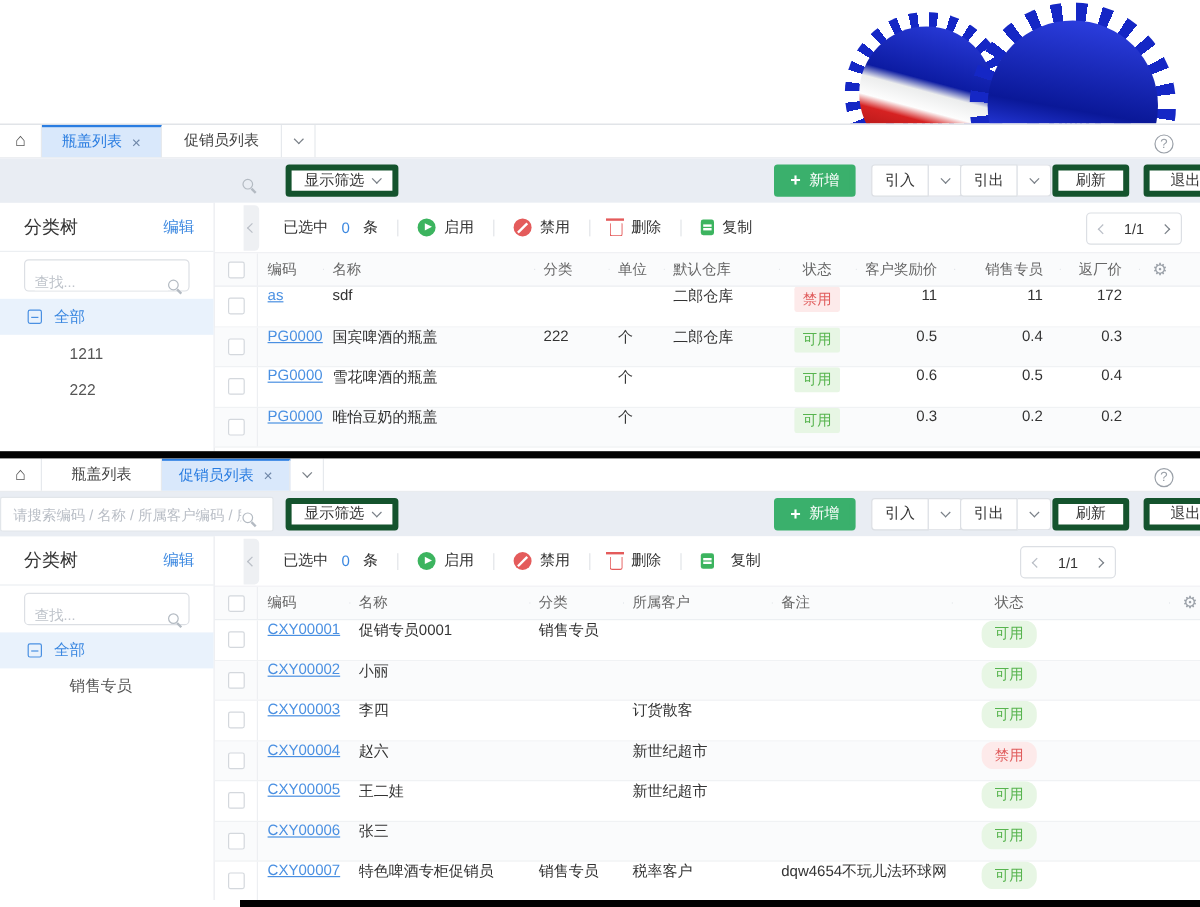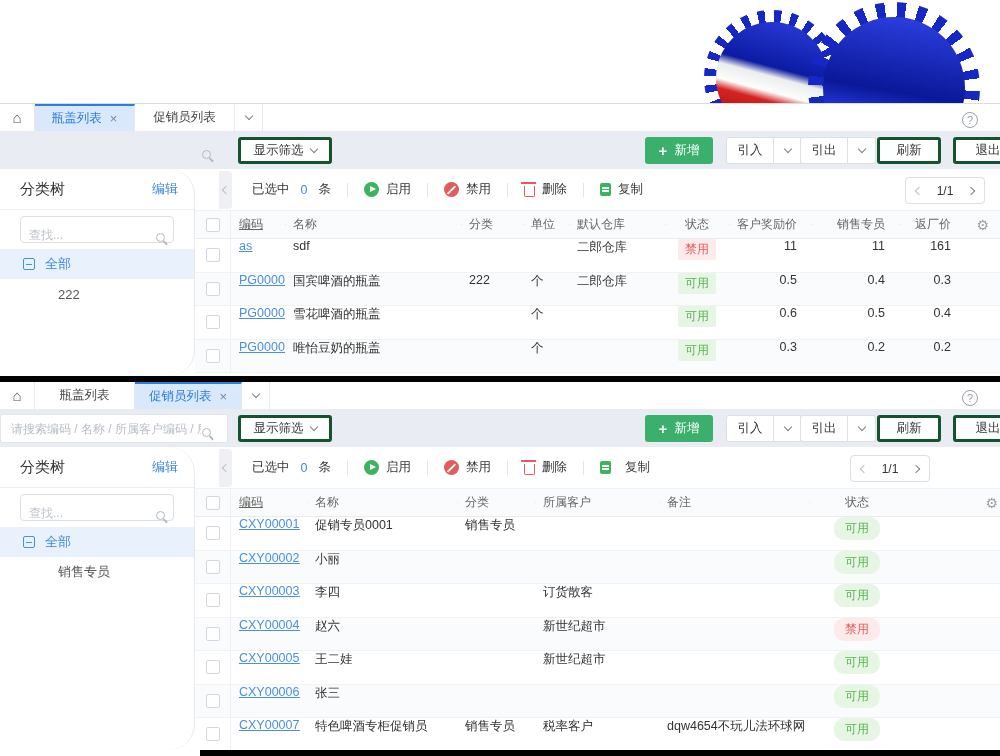--- a/index.html
+++ b/index.html
@@ -35,40 +35,40 @@
   .tab-chev { width:28px; display:flex; align-items:center; justify-content:center; border-right:1px solid #e6e9ed; }
   .help { position:absolute; right:22px; top:6px; }
   .icon-q { width:16px; height:16px; border:1px solid #9aa0a8; border-radius:50%; color:#9aa0a8; font-size:11px; text-align:center; line-height:14px; display:inline-block; }
 
   .searchrow { height:37px; background:#e9edf3; position:relative; }
   .search-input { position:absolute; left:0; top:4px; width:228px; height:29px; background:#fff; border:1px solid #e2e6ea; border-radius:2px; font-size:12px; color:#333; padding:0 26px 0 10px; outline:none; }
   .search-input::placeholder { color:#b9bec6; }
   .search-mag { position:absolute; left:202px; top:13px; }
   .mag { display:inline-block; width:9px; height:9px; border:1.5px solid #b3bac2; border-radius:50%; position:relative; }
   .mag::after { content:''; position:absolute; width:5px; height:1.5px; background:#b3bac2; transform:rotate(45deg); right:-4px; bottom:-2px; }
-  .btn { position:absolute; top:5px; height:27px; background:#fff; border:3px solid #14532d; border-radius:3px; font-size:12.5px; color:#333; display:flex; align-items:center; justify-content:center; gap:7px; }
+  .btn { position:absolute; top:5px; height:27px; background:#fff; border:5px solid #14532d; border-radius:3px; font-size:12.5px; color:#333; display:flex; align-items:center; justify-content:center; gap:7px; }
   .btn-filter { left:238px; width:94px; }
   .btn-green { background:#3ab06c; border-color:#3ab06c; color:#fff; }
   .btn-add { left:645px; width:68px; }
   .btn-add .plus { font-size:15px; font-weight:bold; margin-top:-1px; }
   .grp-import { left:726px; } .grp-export { left:800px; }
   .btn-grp { position:absolute; top:5px; height:27px; display:flex; }
   .btn-grp .main { width:48px; background:#fff; border:1px solid #dcdfe4; border-radius:3px 0 0 3px; font-size:12.5px; color:#333; display:flex; align-items:center; justify-content:center; }
   .btn-grp .arrow { width:28px; background:#fff; border:1px solid #dcdfe4; border-left:none; border-radius:0 3px 3px 0; display:flex; align-items:center; justify-content:center; }
   .btn-refresh { left:877px; width:64px; }
   .btn-exit { left:953px; width:70px; }
 
   .chev { display:inline-block; width:6px; height:6px; border-right:1.5px solid #7a8088; border-bottom:1.5px solid #7a8088; }
   .chev.down { transform:rotate(45deg); margin-top:-3px; }
   .chev.left { transform:rotate(135deg); }
   .chev.right { transform:rotate(-45deg); }
   .chev.lite { border-color:#b9bec6; }
 
   .pbody { display:flex; height:calc(100% - 65px); }
-  .sidebar { width:195px; border-right:1px solid #e6e9ed; background:#fff; flex:none;border-radius:26px; }
+  .sidebar { width:179px; border-right:1px solid #e6e9ed; background:#fff; flex:none; }
   .sb-head { height:41px; display:flex; align-items:center; justify-content:space-between; padding:0 16px 0 20px; border-bottom:1px solid #eceff2; }
   .sb-title { font-size:15px; color:#333; }
   .sb-edit { font-size:13px; color:#3a87e0;margin-left:32px; }
   .sb-search { margin:6px 20px 6px 20px; height:27px; border:1px solid #dcdfe4; border-radius:4px; background:#fff; display:flex; align-items:flex-end; padding:0 8px; }
   .sb-search input { border:none; outline:none; flex:1; font-size:12px; color:#333; min-width:0; }
   .sb-search input::placeholder { color:#bfc4cb; }
   .tree-root { height:30px; display:flex; align-items:center; gap:10px; padding-left:23px; background:#e9f2fc; color:#3a87e0; font-size:13px; }
   .minus-sq { width:12px; height:12px; border:1px solid #4a90e2; border-radius:2px; position:relative; flex:none; }
   .minus-sq::after { content:''; position:absolute; left:2px; right:2px; top:5px; height:1px; background:#4a90e2; }
   .tree-item { height:30px; display:flex; align-items:center; padding-left:58px; font-size:13px; color:#555; }
@@ -95,21 +95,21 @@
   .icon-gridview { width:5px; height:5px; background:#9aa0a8; box-shadow:7px 0 #9aa0a8, 0 7px #9aa0a8, 7px 7px #9aa0a8; margin-right:7px; margin-bottom:7px; }
 
   .thead { height:28px; background:#fafbfc; display:flex; align-items:center; border-bottom:1px solid #e9ecef; font-size:12px; color:#666; }
   .th { padding:0 8px; position:relative; white-space:nowrap; overflow:hidden; }
   .th + .th::before { content:''; position:absolute; left:0; top:8px; bottom:8px; width:1px; background:#e2e5e9; }
   .tr { height:33.5px; display:flex; align-items:flex-start; font-size:12.5px; color:#333; border-bottom:1px solid #f0f2f4; }
   .tr.alt { background:#fafbfc; }
   .td { padding:0 8px; white-space:nowrap; overflow:hidden; }
   .c-check { width:36px; flex:none; display:flex; align-items:center; justify-content:center; align-self:stretch; border-right:1px solid #edeff2; }
   .checkbox { width:14px; height:14px; border:1px solid #d4d8dd; border-radius:2px; background:#fff; display:inline-block; }
-  .c-code { width:54px; flex:none;text-decoration:underline; }  .p2t .c-code { width:76px; }
+  .c-code { width:54px; flex:none; }  .p2t .c-code { width:76px; }
   .c-name { width:176px; flex:none; } .p2t .c-name { width:150px; }
   .c-cat { width:62px; flex:none; }   .p2t .c-cat { width:78px; }
   .c-unit { width:46px; flex:none; }
   .c-wh { width:96px; flex:none; }
   .c-cust { width:124px; flex:none; }
   .c-note { width:150px; flex:none; }
   .c-status { width:64px; flex:none; text-align:center; } .p2t .c-status { width:96px; }
   .c-num { width:82px; flex:none; text-align:right; padding-right:14px; }
   .c-num2 { width:88px; flex:none; text-align:right; padding-right:14px; }
   .c-num3 { width:66px; flex:none; text-align:right; padding-right:14px; }
@@ -189,20 +189,21 @@
           <span class="sb-edit">编辑</span>
         </div>
         <div class="sb-search">
           <input placeholder="查找..." style="">
           <span class="mag"></span>
         </div>
         <div class="tree-root">
           <span class="minus-sq"></span>
           <span>全部</span>
         </div>
+        <div class="tree-item">1211</div>
         <div class="tree-item">222</div>
       </div>
 
       <div class="main">
         <div class="toolbar">
           <div class="collapse">
               <span class="chev left lite"></span>
             </div>
           <div class="tb-item">
             <span>已选中</span>
@@ -258,21 +259,21 @@
                 <span class="checkbox"></span>
               </div>
             <div class="td c-code"><span class="link">as</span></div>
             <div class="td c-name">sdf</div>
             <div class="td c-cat"></div>
             <div class="td c-unit"></div>
             <div class="td c-wh">二郎仓库</div>
             <div class="td c-status"><span class="badge no">禁用</span></div>
             <div class="td c-num">11</div>
             <div class="td c-num2">11</div>
-            <div class="td c-num3">161</div>
+            <div class="td c-num3">172</div>
           </div>
           <div class="tr alt">
             <div class="c-check">
                 <span class="checkbox"></span>
               </div>
             <div class="td c-code"><span class="link">PG00001</span></div>
             <div class="td c-name">国宾啤酒的瓶盖</div>
             <div class="td c-cat">222</div>
             <div class="td c-unit">个</div>
             <div class="td c-wh">二郎仓库</div>

